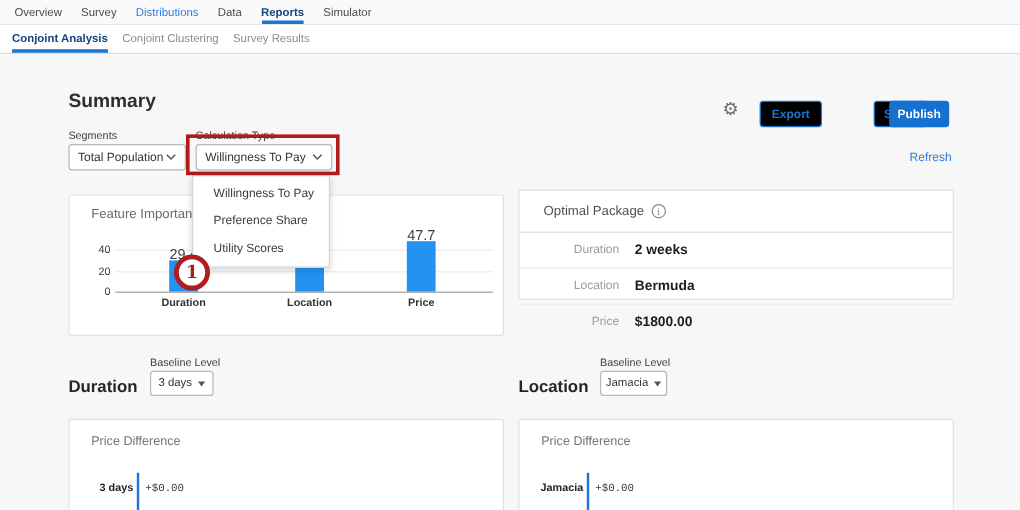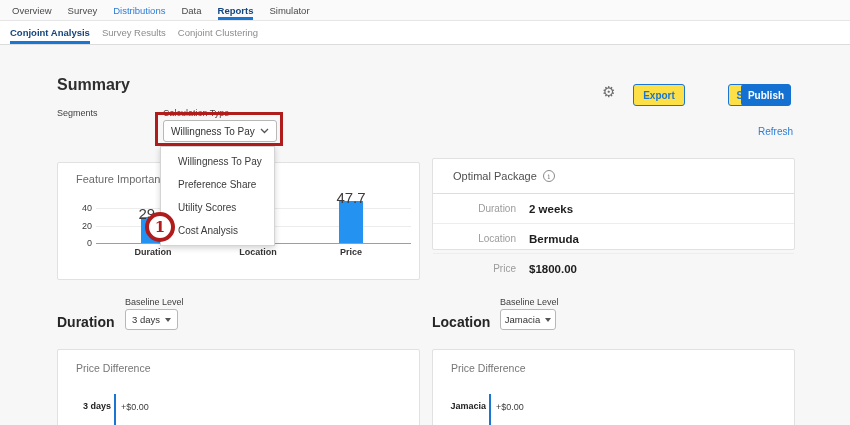--- a/index.html
+++ b/index.html
@@ -15,21 +15,21 @@
   .nav1-item.link{color:#2e7dd6;}
   .nav1-item.active{color:#14457e;font-weight:700;box-shadow:inset 0 -3px 0 0 #1976d2;}
   .nav2{position:absolute;left:0;top:21px;width:850px;height:24px;background:#ffffff;
     border-bottom:1px solid #dcdcdc;display:flex;align-items:stretch;padding-left:10px;gap:12px;box-sizing:border-box;}
   .nav2-item{display:flex;align-items:center;font-size:9.5px;color:#8c8c8c;cursor:pointer;}
   .nav2-item.active{color:#14457e;font-weight:700;box-shadow:inset 0 -3px 0 0 #1976d2;}
   
   .page-title{position:absolute;left:57px;top:76px;font-size:16px;font-weight:600;color:#2f2f2f;margin:0;}
   .gear{position:absolute;left:602px;top:84px;font-size:15px;color:#6f6f6f;line-height:15px;cursor:pointer;}
   .btn{position:absolute;top:84px;height:22px;box-sizing:border-box;border:1px solid #1976d2;border-radius:3px;
-    background:#fde047;color:#1976d2;font-size:10px;font-weight:600;display:flex;align-items:center;justify-content:center;cursor:pointer;}
+    background:#000000;color:#1976d2;font-size:10px;font-weight:600;display:flex;align-items:center;justify-content:center;cursor:pointer;}
   .btn-export{left:633px;width:52px;}
   .btn-share{left:692px;width:45px;margin-left:36px;}
   .btn-publish{left:741px;width:50px;background:#1571d1;border-color:#1571d1;color:#fff;}
   .refresh-row{position:absolute;top:126px;right:57px;display:flex;gap:14px;align-items:center;}
   .last-refreshed{font-size:10px;color:#5c5c5c;}
   .refresh-link{font-size:10px;color:#2e7dd6;cursor:pointer;}
   
   .ctl-label{position:absolute;font-size:9px;color:#3f3f3f;}
   .lbl-segments{left:57px;top:108px;}
   .lbl-calctype{left:163px;top:108px;}
@@ -49,21 +49,21 @@
     display:flex;align-items:center;justify-content:center;
     font-family:"DejaVu Serif",serif;font-weight:700;font-size:15px;color:#b01b1b;pointer-events:none;}
   
   .card{position:absolute;background:#fff;border:1px solid #e1e1e1;border-radius:2px;box-sizing:border-box;}
   .card-title{position:absolute;left:18px;top:10px;font-size:11px;color:#6a6a6a;}
   .fi-card{left:57px;top:162px;width:363px;height:118px;}
   .grid-line{position:absolute;left:38px;width:315px;height:1px;background:#ececec;}
   .grid-line.axis{background:#9e9e9e;}
   .ytick{position:absolute;left:10px;width:24px;text-align:right;font-size:9px;line-height:11px;color:#3c3c3c;}
   .bar{position:absolute;width:24px;background:#2492f0;}
-  .bar-value{position:absolute;width:40px;text-align:center;font-size:15px;color:#3c3c3c;}
+  .bar-value{position:absolute;width:40px;text-align:center;font-size:12px;color:#3c3c3c;}
   .cat-label{position:absolute;top:84px;width:60px;text-align:center;font-size:9px;font-weight:600;color:#333;}
   
   .op-card{left:432px;top:158px;width:363px;height:92px;padding:0;}
   .op-header{height:34px;display:flex;align-items:center;padding-left:20px;border-bottom:1px solid #dedede;
     font-size:11px;color:#4f4f4f;gap:6px;}
   .info-icon{width:12px;height:12px;box-sizing:border-box;border:1px solid #8a8a8a;border-radius:50%;
     display:inline-flex;align-items:center;justify-content:center;font-family:"DejaVu Serif",serif;
     font-size:8px;color:#8a8a8a;cursor:pointer;}
   .op-row{height:29px;display:flex;align-items:center;border-bottom:1px solid #ededed;}
   .op-row:last-child{border-bottom:none;}
@@ -72,54 +72,60 @@
   
   .baseline-label{position:absolute;top:297px;font-size:9px;color:#3f3f3f;}
   .baseline-select{position:absolute;top:309px;height:21px;box-sizing:border-box;border:1px solid #b8b8b8;border-radius:3px;
     background:#fff;display:flex;align-items:center;justify-content:center;gap:5px;font-size:9.5px;color:#333;cursor:pointer;}
   .caret-down{width:0;height:0;border-left:3.5px solid transparent;border-right:3.5px solid transparent;border-top:4px solid #555;}
   .section-heading{position:absolute;top:314px;font-size:14px;font-weight:700;color:#262626;margin:0;}
   .pd-card{top:349px;width:363px;height:90px;}
   .pd-title{position:absolute;left:18px;top:12px;font-size:10.5px;color:#767676;}
   .mini-label{position:absolute;left:0;top:51px;width:53px;text-align:right;font-size:9px;font-weight:700;color:#222;}
   .mini-axis{position:absolute;left:56px;top:44px;width:2px;height:60px;background:#1976d2;}
-  .mini-value{position:absolute;left:63px;top:52px;font-size:9px;color:#3c3c3c;}
+  .mini-value{position:absolute;left:63px;top:52px;font-size:9px;color:#3c3c3c;font-family:Liberation Mono, monospace;}
   .chev{flex:none;}
 </style>
 </head>
 <body>
 
 <div class="screen">
 
   <nav class="nav1">
     <div class="nav1-item">Overview</div>
     <div class="nav1-item">Survey</div>
     <div class="nav1-item link">Distributions</div>
     <div class="nav1-item">Data</div>
     <div class="nav1-item active">Reports</div>
     <div class="nav1-item">Simulator</div>
   </nav>
 
   <nav class="nav2">
     <div class="nav2-item active">Conjoint Analysis</div>
+    <div class="nav2-item">Conjoint Clustering</div>
     <div class="nav2-item">Survey Results</div>
-    <div class="nav2-item">Conjoint Clustering</div>
   </nav>
 
   <h1 class="page-title">Summary</h1>
   <span class="gear">⚙</span>
   <div class="btn btn-export">Export</div>
   <div class="btn btn-share">Share</div>
   <div class="btn btn-publish">Publish</div>
 
   <div class="refresh-row">
     <span class="refresh-link">Refresh</span>
   </div>
 
   <div class="ctl-label lbl-segments">Segments</div>
+  <div class="select sel-segments">
+    <span>Total Population</span>
+    <svg class="chev" width="9" height="6" viewBox="0 0 9 6">
+        <path d="M1 1l3.5 3.5L8 1" stroke="#555" fill="none" stroke-width="1.3"></path>
+      </svg>
+  </div>
 
   <div class="ctl-label lbl-calctype">Calculation Type</div>
   <div class="select sel-calctype">
     <span>Willingness To Pay</span>
     <svg class="chev" width="9" height="6" viewBox="0 0 9 6">
         <path d="M1 1l3.5 3.5L8 1" stroke="#555" fill="none" stroke-width="1.3"></path>
       </svg>
   </div>
   <div class="annot-rect"></div>
 
@@ -160,21 +166,20 @@
     <div class="op-row">
       <span class="op-label">Price</span>
       <span class="op-value">$1800.00</span>
     </div>
   </div>
 
   <div class="menu">
     <div class="menu-item">Willingness To Pay</div>
     <div class="menu-item">Preference Share</div>
     <div class="menu-item">Utility Scores</div>
-    <div class="menu-item">Cost Analysis</div>
   </div>
 
   <div class="annot-circle">1</div>
 
   <div class="baseline-label" style="left:125px;">Baseline Level</div>
   <div class="baseline-select" style="left:125px;width:53px;">
     <span>3 days</span>
     <span class="caret-down"></span>
   </div>
   <h2 class="section-heading" style="left:57px;">Duration</h2>

